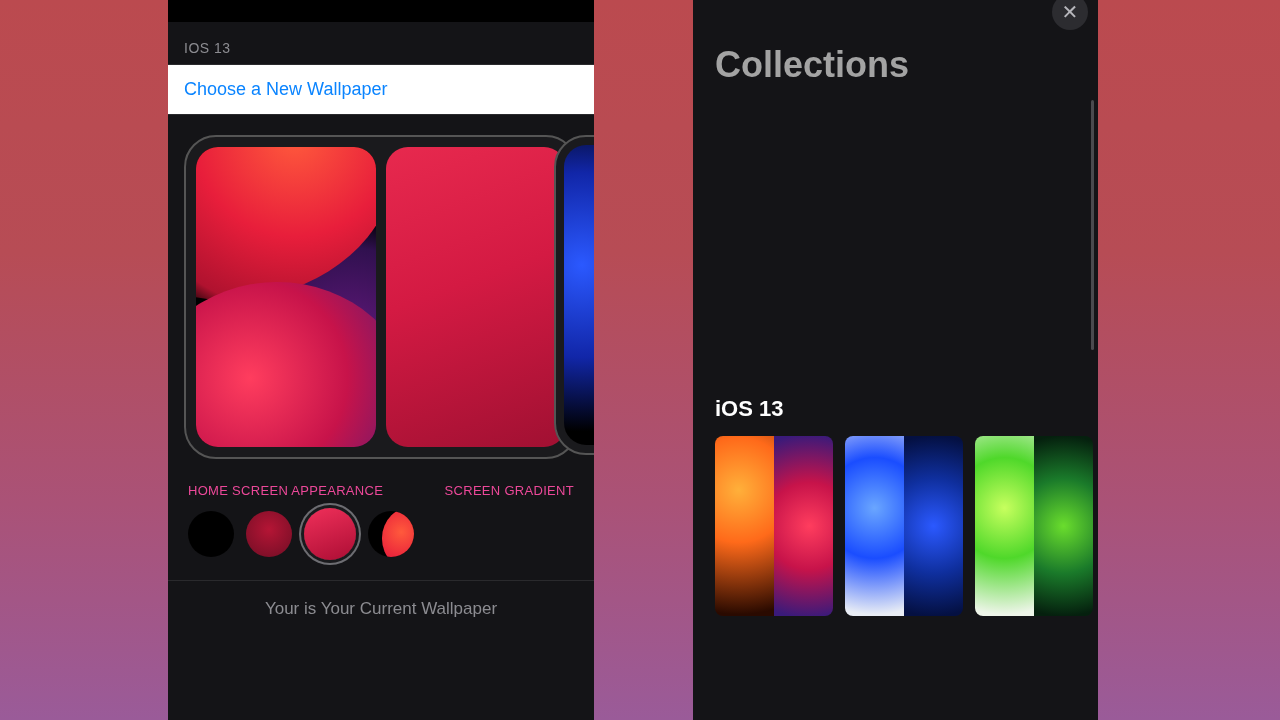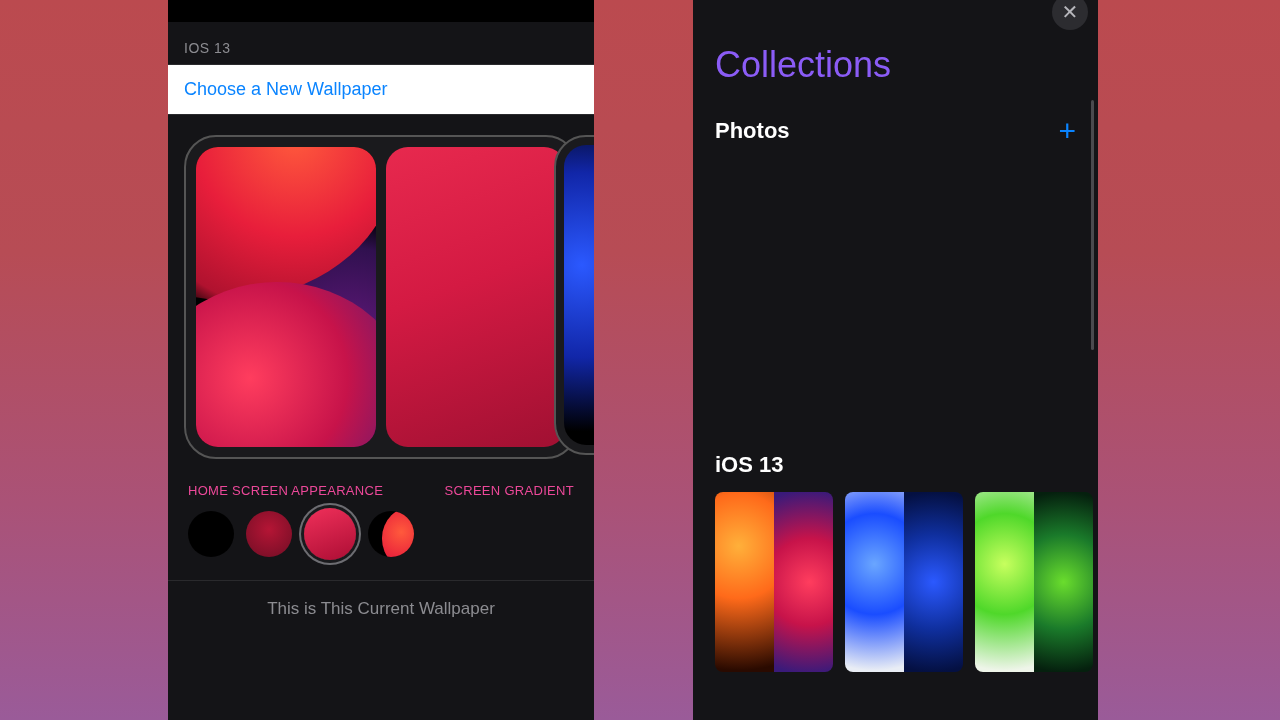--- a/index.html
+++ b/index.html
@@ -121,21 +121,21 @@
 
   
   .close-btn {
     position: absolute; top: -6px; right: 10px;
     width: 36px; height: 36px; border-radius: 50%;
     background: #2c2c30; color: #b7b7bc;
     display:flex; align-items:center; justify-content:center;
     font-size: 20px; cursor: pointer;
   }
   .r-title {
-    color: #8b5cf6; font-size: 36px; font-weight: 400;
+    color: #a3a3a3; font-size: 36px; font-weight: 700;
     padding: 44px 22px 10px 22px;
   }
   .r-row {
     display:flex; justify-content:space-between; align-items:center;
     padding: 20px 22px 6px 22px;
   }
   .r-row-label { color:#fff; font-size:22px; font-weight:600; }
   .plus { color:#0a84ff; font-size:30px; font-weight:300; cursor:pointer; line-height:1; }
   .scroll-ind {
     position:absolute; right:4px; top:100px; width:3px; height:250px;
@@ -189,32 +189,28 @@
   <div class="labels-row">
     <span>HOME SCREEN APPEARANCE</span>
     <span>SCREEN GRADIENT</span>
   </div>
   <div class="swatches">
     <div class="sw black"></div>
     <div class="sw dim"></div>
     <div class="sw grad sel"></div>
     <div class="sw orig"></div>
   </div>
-  <div class="footer-note">This is This Current Wallpaper</div>
+  <div class="footer-note">Your is Your Current Wallpaper</div>
 </div>
 
 <div class="phone phone-right">
   <div class="close-btn">
     <span>✕</span>
   </div>
   <div class="r-title">Collections</div>
-  <div class="r-row">
-    <span class="r-row-label">Photos</span>
-    <span class="plus">+</span>
-  </div>
   <div class="scroll-ind"></div>
 
   <div class="r-section">iOS 13</div>
   <div class="thumb-row">
     <div class="thumb t1">
       <div class="th-half"></div>
         <div class="th-half"></div>
     </div>
     <div class="thumb t2">
       <div class="th-half"></div>

